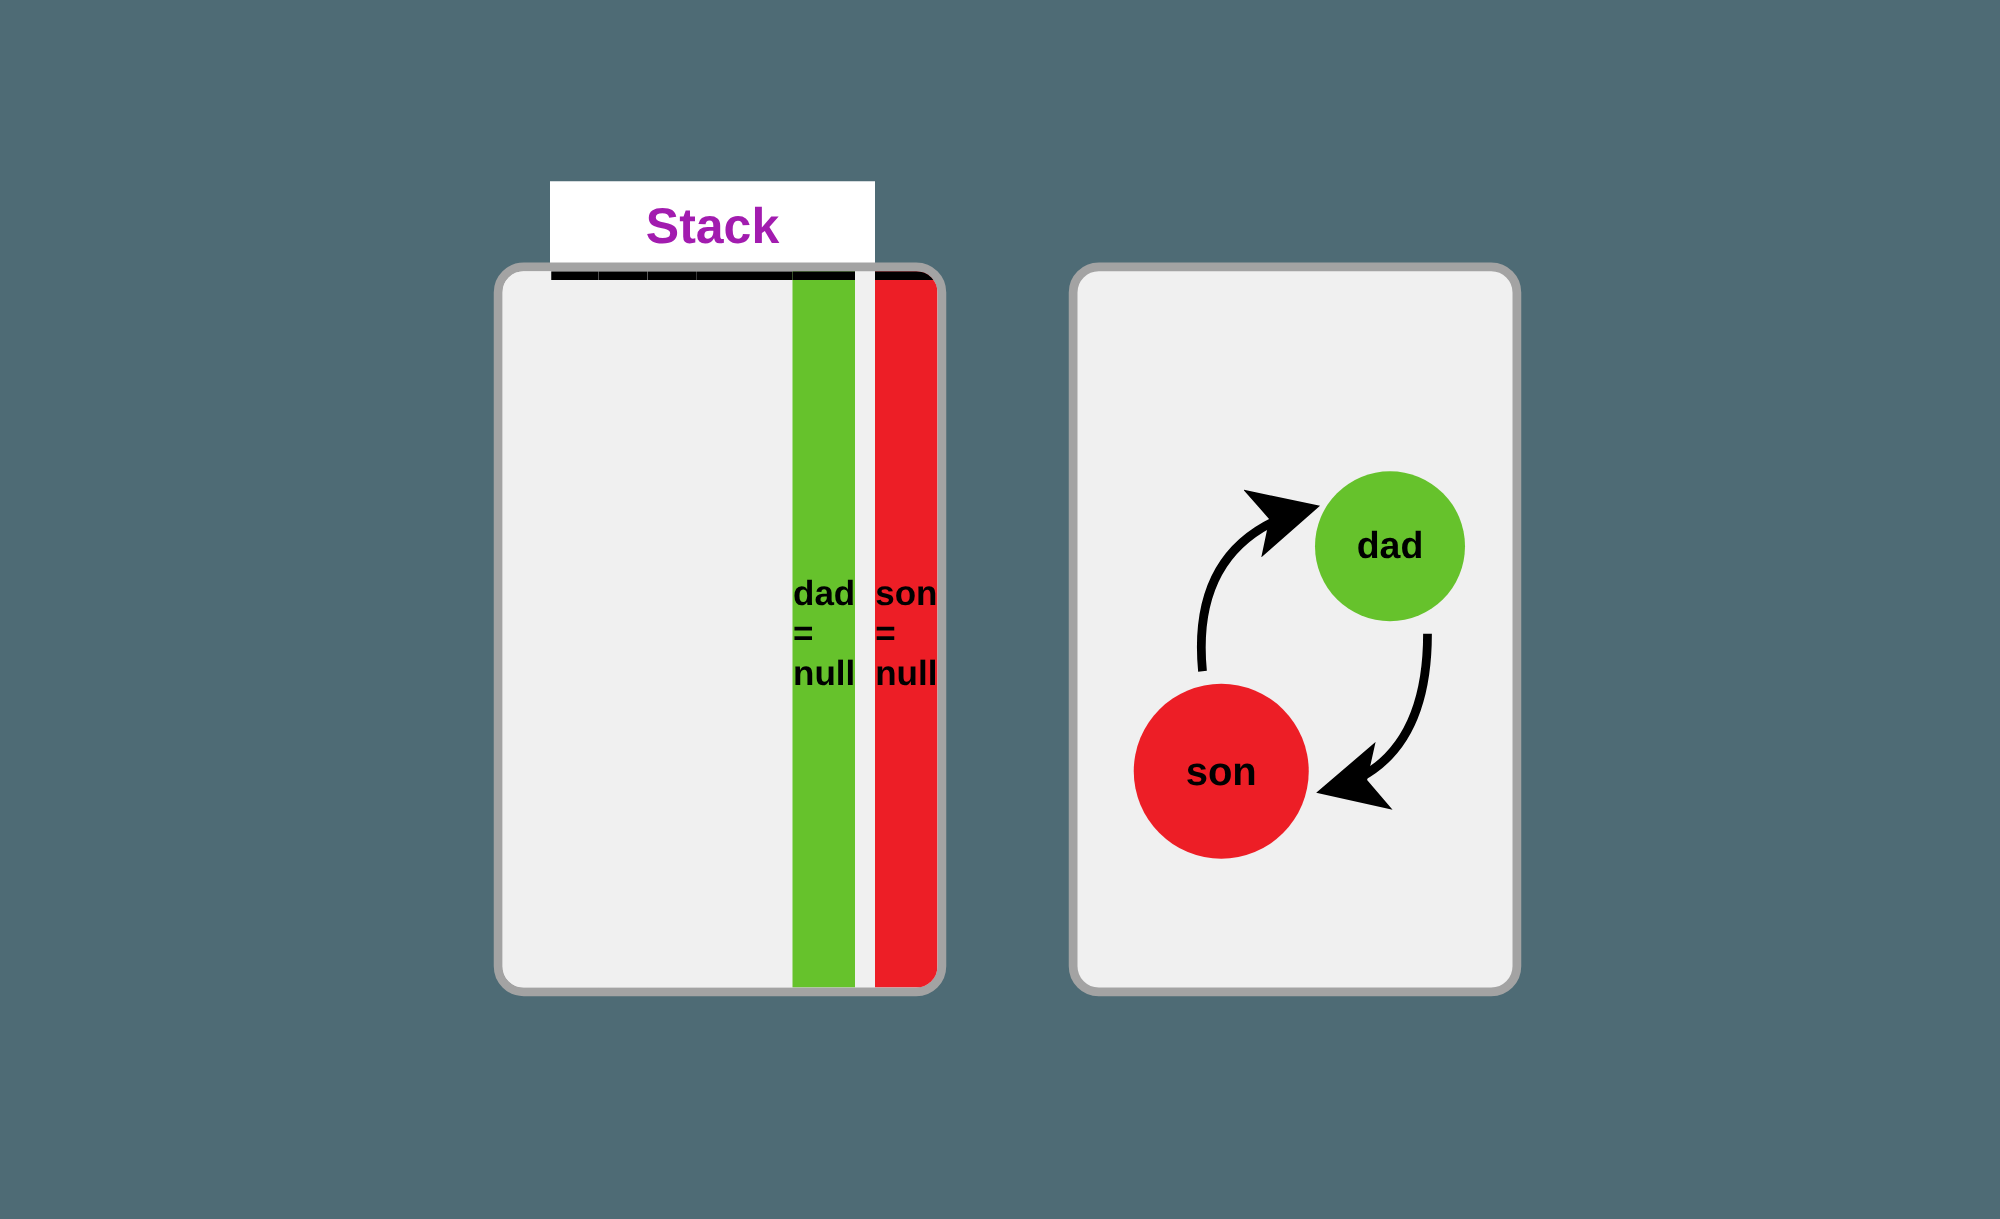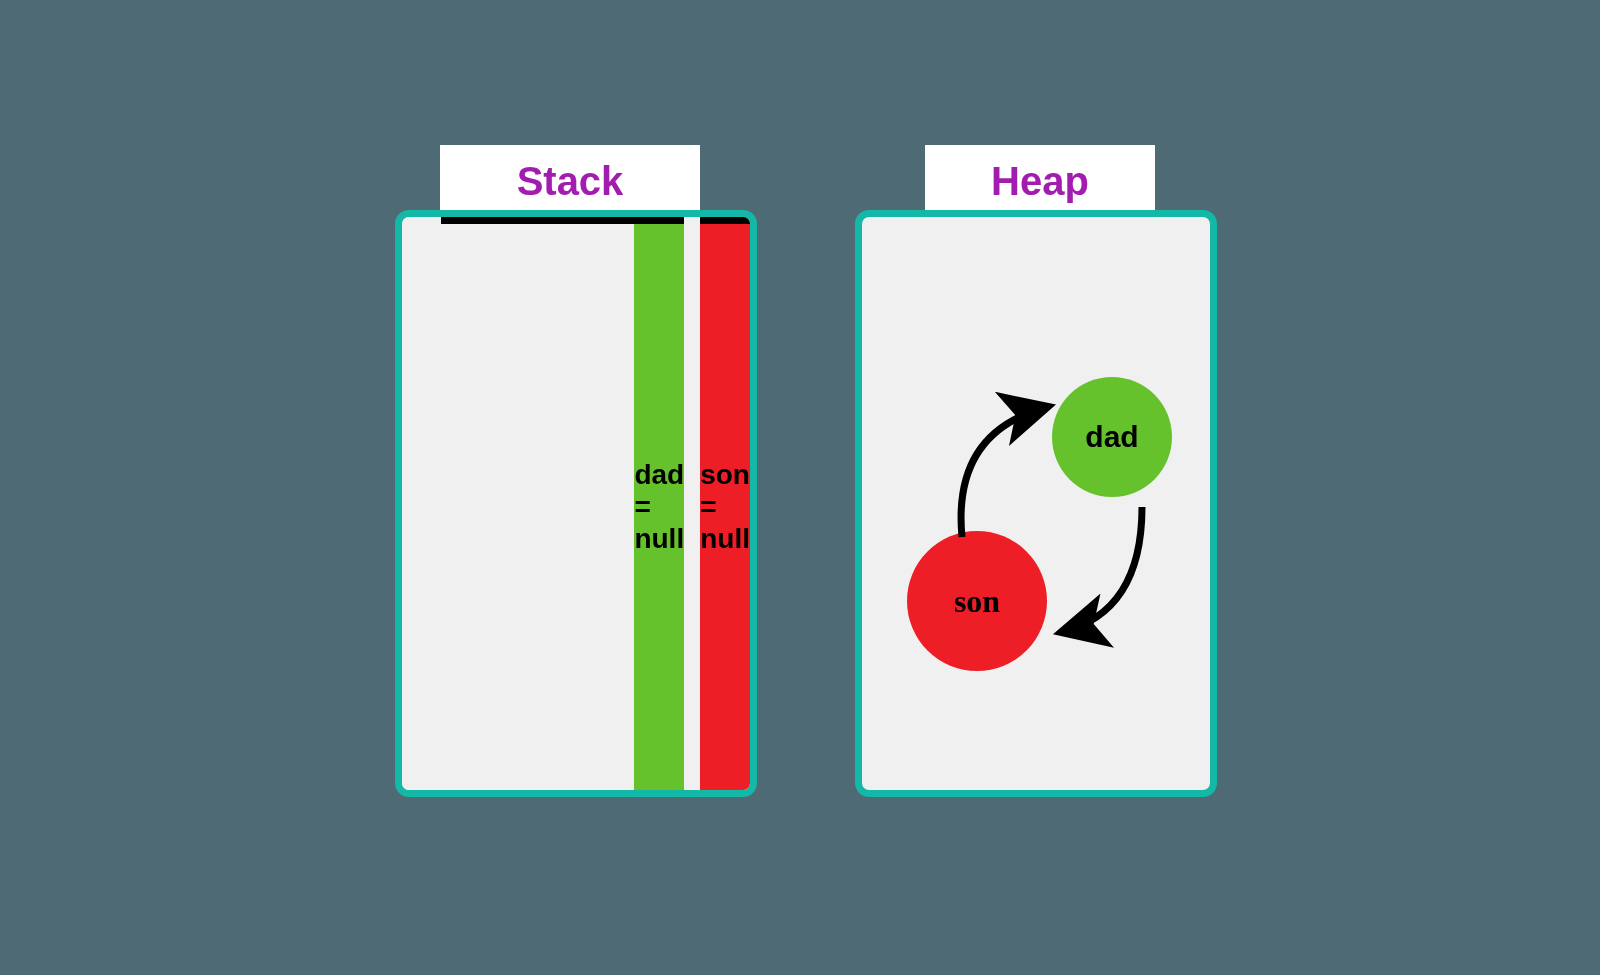--- a/index.html
+++ b/index.html
@@ -28,22 +28,22 @@
     font-weight: 800;
     font-size: 40px;
     color: #a21caf;
     z-index: 1;
   }
 
   
   .panel {
     position: absolute;
     background: #f0f0f0;
-    border: 7px solid #14b8a6;
-    border-radius: 14px;
+    border: 7px solid #a3a3a3;
+    border-radius: 24px;
     z-index: 2;
     overflow: hidden;
   }
 
   
   .stack-rows {
     display: flex;
     flex-direction: row;
     width: 100%;
     height: 100%;
@@ -113,31 +113,28 @@
         </div>
       <div class="stack-row row-green">
           <span>dad = null</span>
         </div>
       <div class="stack-row row-red">
           <span>son = null</span>
         </div>
     </div>
   </div>
 
-  <div class="title-card" style="left:925px; top:145px; width:230px;">
-    <span>Heap</span>
-  </div>
 
   <div class="panel" style="left:855px; top:210px; width:348px; height:573px;">
 
     <div class="heap-circle circle-green" style="left:190px; top:160px;">
       <span>dad</span>
     </div>
 
-    <div class="heap-circle circle-red" style="left:45px; top:314px;font-family:Liberation Serif, serif;">
+    <div class="heap-circle circle-red" style="left:45px; top:330px;">
       <span>son</span>
     </div>
 
     <svg class="heap-svg" viewBox="0 0 348 573">
       <defs>
         <marker id="ah" viewBox="0 0 12 12" refX="10" refY="6" markerWidth="8" markerHeight="8" orient="auto-start-reverse">
           <path d="M0,0 L12,6 L0,12 L3,6 Z" fill="#000"></path>
         </marker>
       </defs>
 

